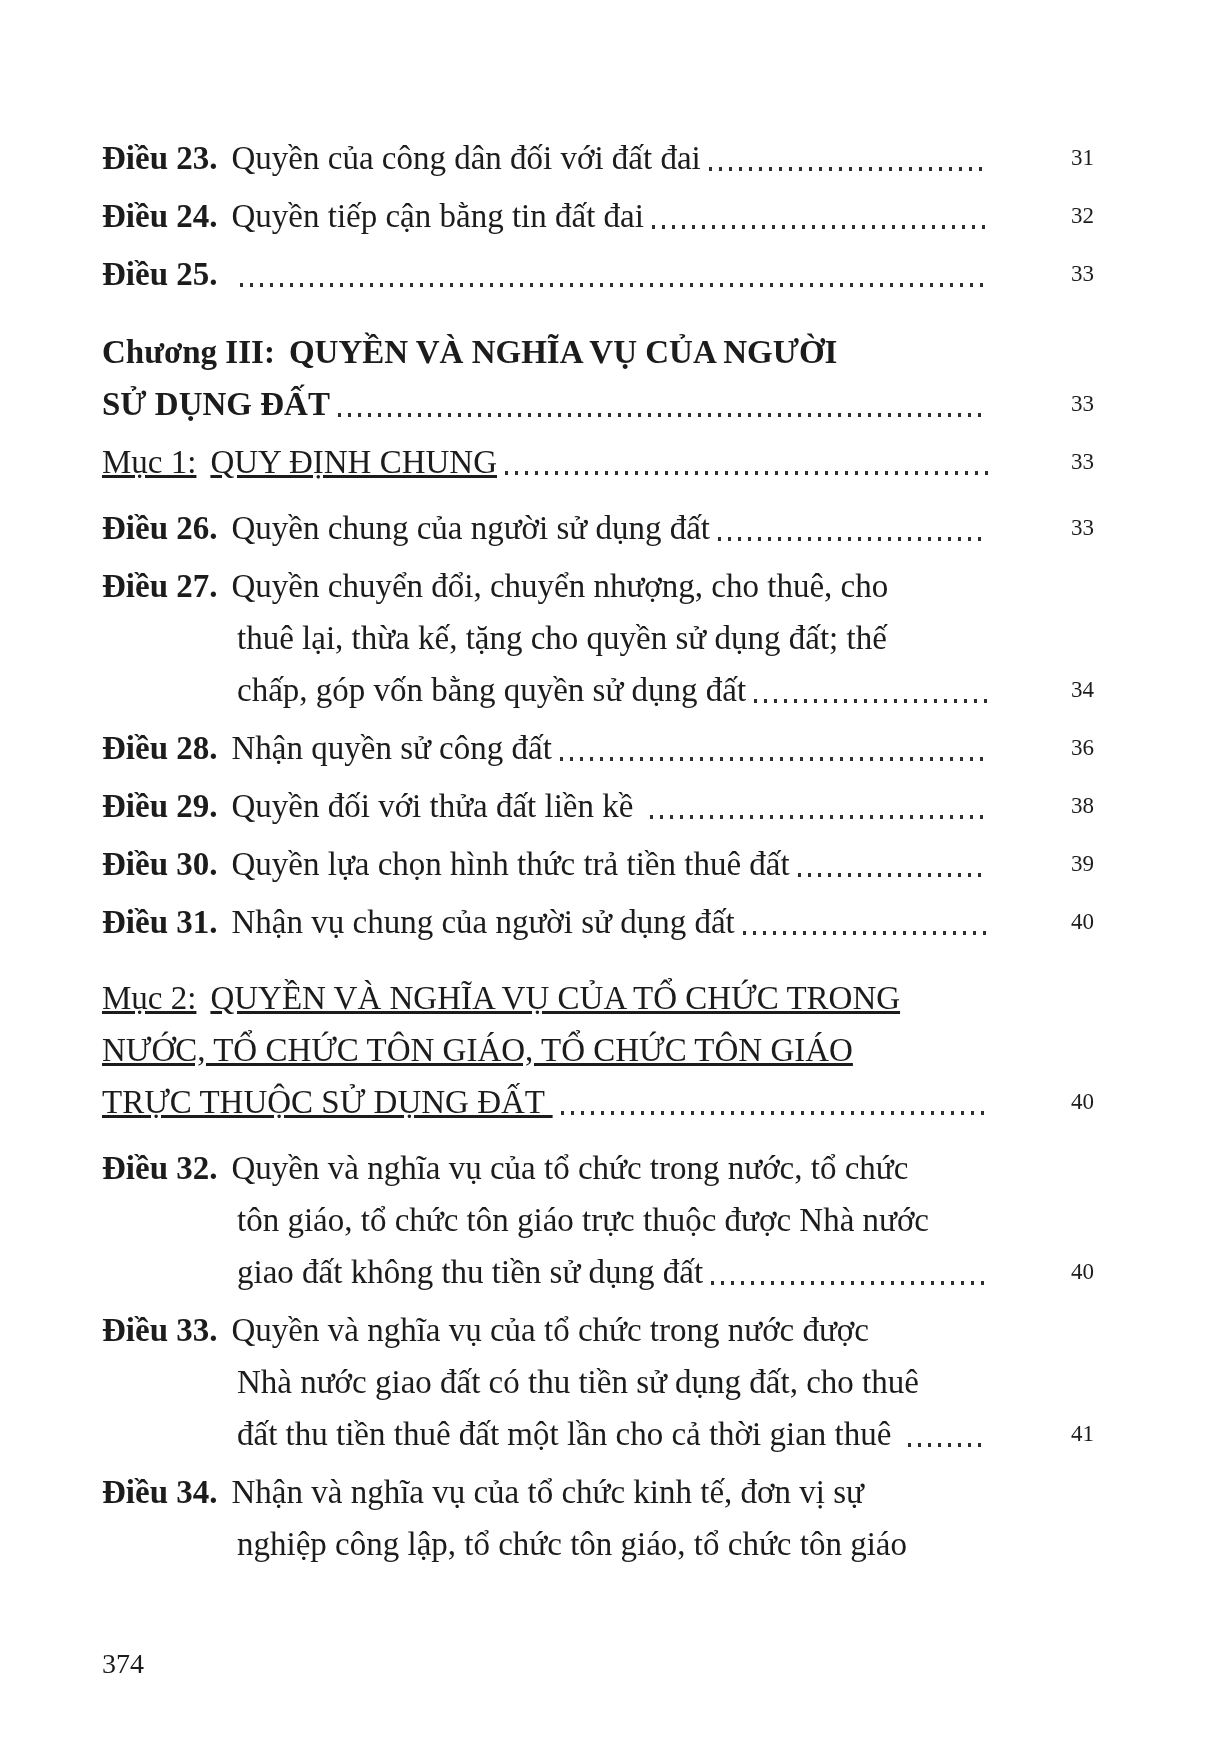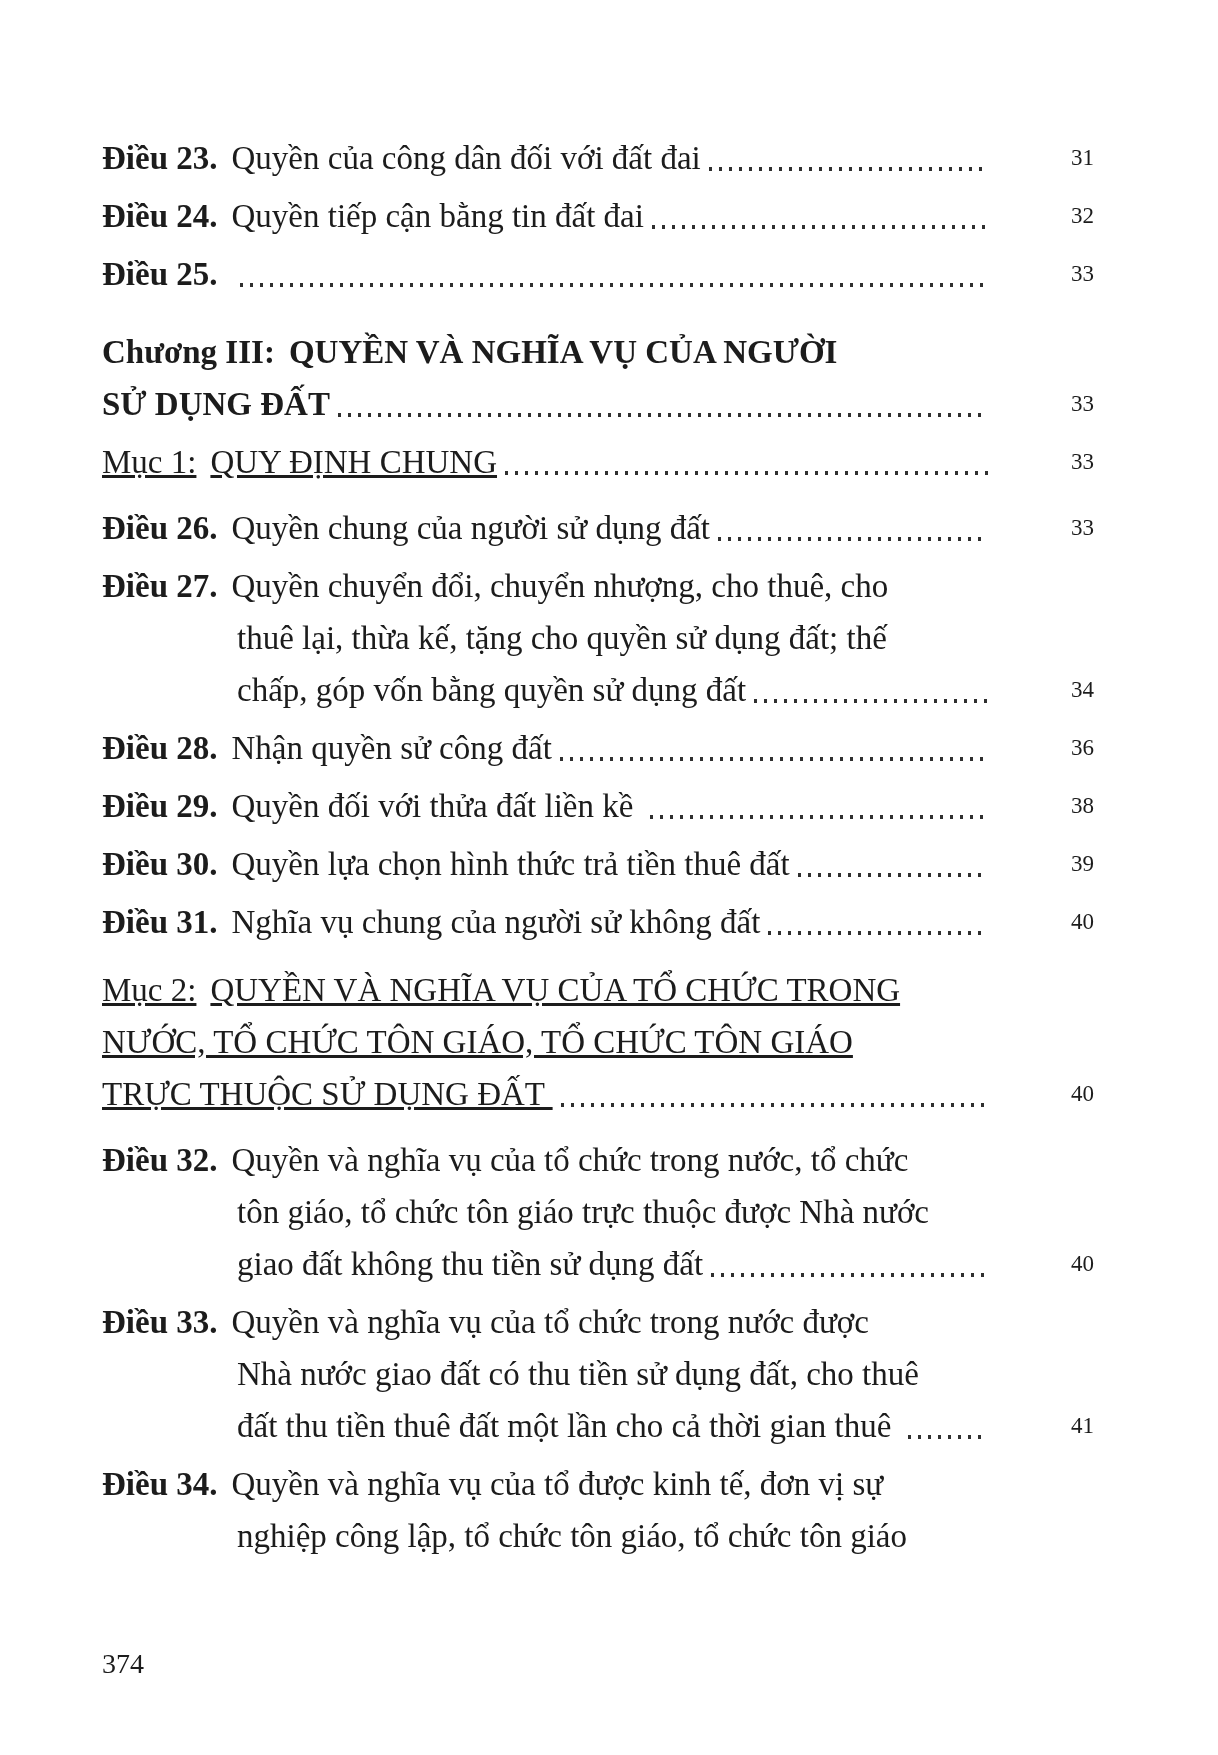--- a/index.html
+++ b/index.html
@@ -13,21 +13,21 @@
     overflow: hidden;
   }
   .toc {
     position: absolute;
     left: 102px;
     top: 132px;
     width: 992px;
   }
   .entry { margin-bottom: 6px; }
   .entry-chapter { margin-top: 26px; }
-  .entry-article + .entry-section { margin-top: 16px; }
+  .entry-article + .entry-section { margin-top: 24px; }
   .entry-section { margin-bottom: 14px; text-decoration: underline; }
 
   .line {
     position: relative;
     display: flex;
     align-items: baseline;
     line-height: 52px;
     font-size: 33px;
     padding-right: 106px; 
   }
@@ -154,21 +154,21 @@
       <div class="line">
         <span class="label">Điều 30.</span>
         <span class="txt">Quyền lựa chọn hình thức trả tiền thuê đất</span>
         <span class="leader"></span>
         <span class="page">39</span>
       </div>
     </div>
     <div class="entry entry-article">
       <div class="line">
         <span class="label">Điều 31.</span>
-        <span class="txt">Nghĩa vụ chung của người sử không đất</span>
+        <span class="txt">Nhận vụ chung của người sử dụng đất</span>
         <span class="leader"></span>
         <span class="page">40</span>
       </div>
     </div>
     <div class="entry entry-section">
       <div class="line">
         <span class="label">Mục 2:</span>
         <span class="txt">QUYỀN VÀ NGHĨA VỤ CỦA TỔ CHỨC TRONG</span>
       </div>
       <div class="line">
@@ -204,21 +204,21 @@
       </div>
       <div class="line cont">
         <span class="txt">đất thu tiền thuê đất một lần cho cả thời gian thuê </span>
         <span class="leader"></span>
         <span class="page">41</span>
       </div>
     </div>
     <div class="entry entry-article">
       <div class="line">
         <span class="label">Điều 34.</span>
-        <span class="txt">Quyền và nghĩa vụ của tổ được kinh tế, đơn vị sự</span>
+        <span class="txt">Nhận và nghĩa vụ của tổ chức kinh tế, đơn vị sự</span>
       </div>
       <div class="line cont">
         <span class="txt">nghiệp công lập, tổ chức tôn giáo, tổ chức tôn giáo</span>
       </div>
     </div>
   </main>
 
 <div class="footer">374</div>
 
 </body></html>

